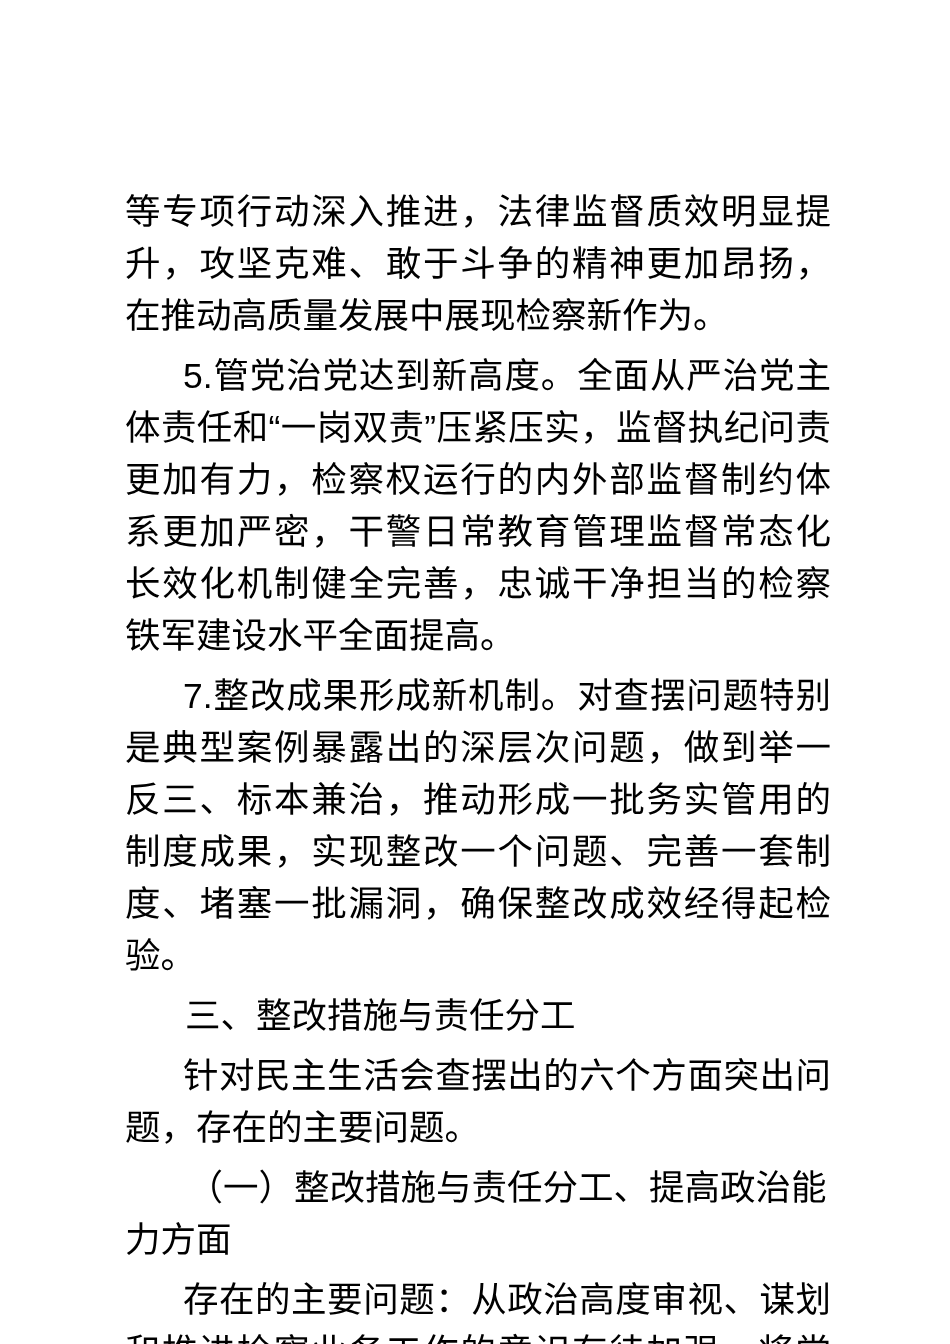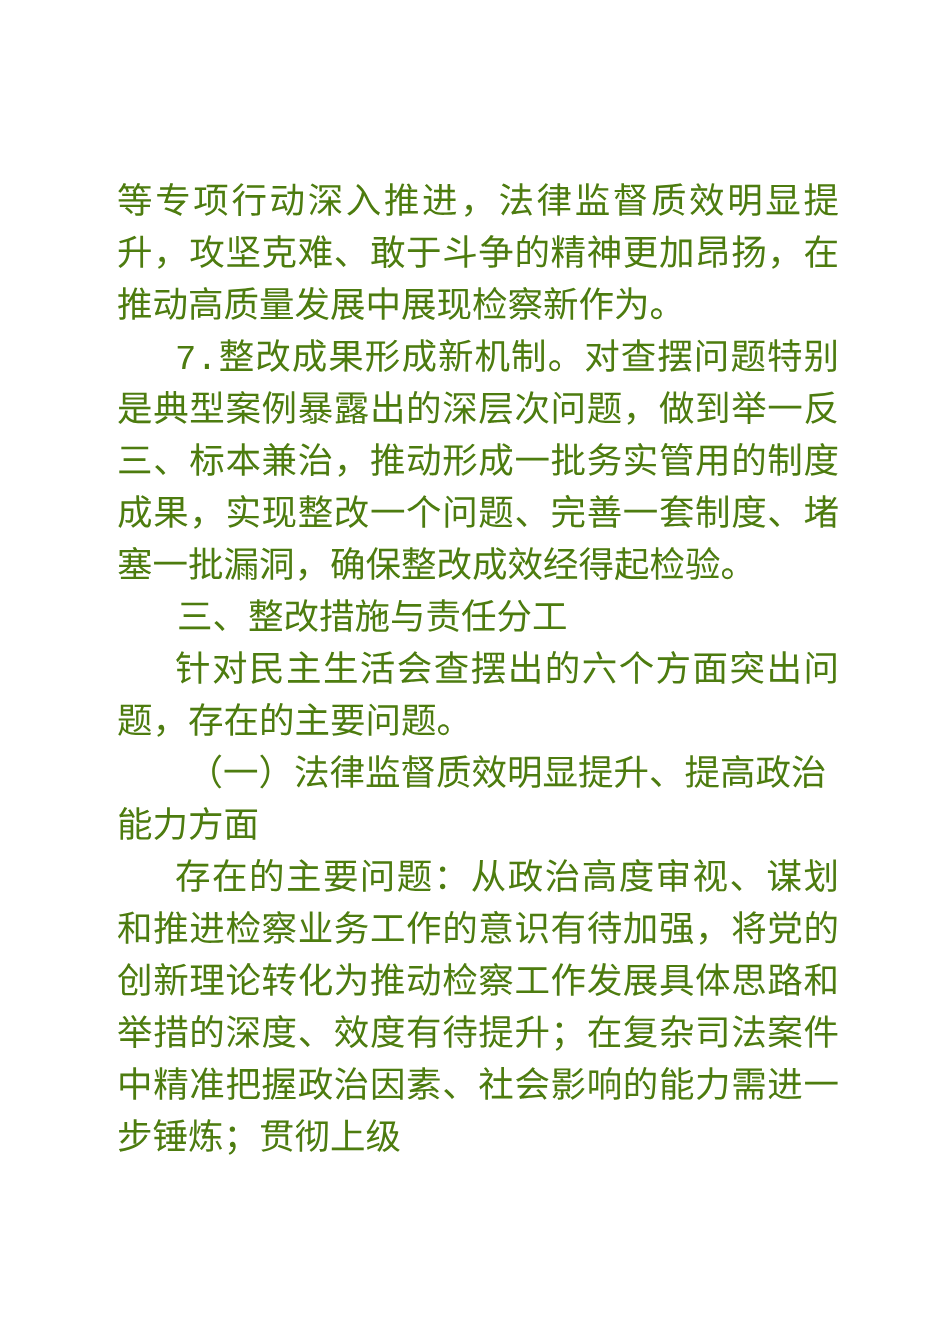--- a/index.html
+++ b/index.html
@@ -20,26 +20,26 @@
   }
 
   .text-column {
     position: absolute;
     left: 117px;
     top: 178px;
     width: 722px;
   }
 
   .para {
-    margin: 0;
+    margin: 8px;
     padding: 0;
-    font-family: Liberation Mono, monospace;
+    font-family: Liberation Sans, sans-serif;
     font-size: 35.5px;
     line-height: 52px;
-    color: #4d7c0f;
+    color: #000000;
     text-align: justify;
     text-justify: inter-character;
     text-align-last: left;
     letter-spacing: 0;
     word-break: break-all;
     font-weight: 400;
     -webkit-font-smoothing: antialiased;
   }
 
   
@@ -65,25 +65,26 @@
   }
 </style>
 </head>
 <body>
 
 <div class="page">
   <div class="text-column">
 
     <p class="para para--continued">等专项行动深入推进，法律监督质效明显提升，攻坚克难、敢于斗争的精神更加昂扬，在推动高质量发展中展现检察新作为。</p>
 
+    <p class="para para--indent">5.管党治党达到新高度。全面从严治党主体责任和“一岗双责”压紧压实，监督执纪问责更加有力，检察权运行的内外部监督制约体系更加严密，干警日常教育管理监督常态化长效化机制健全完善，忠诚干净担当的检察铁军建设水平全面提高。</p>
 
     <p class="para para--indent">7.整改成果形成新机制。对查摆问题特别是典型案例暴露出的深层次问题，做到举一反三、标本兼治，推动形成一批务实管用的制度成果，实现整改一个问题、完善一套制度、堵塞一批漏洞，确保整改成效经得起检验。</p>
 
     <p class="para heading">三、整改措施与责任分工</p>
 
     <p class="para para--indent">针对民主生活会查摆出的六个方面突出问题，存在的主要问题。</p>
 
-    <p class="para heading heading--sub">（一）法律监督质效明显提升、提高政治能力方面</p>
+    <p class="para heading heading--sub">（一）整改措施与责任分工、提高政治能力方面</p>
 
     <p class="para para--indent">存在的主要问题：从政治高度审视、谋划和推进检察业务工作的意识有待加强，将党的创新理论转化为推动检察工作发展具体思路和举措的深度、效度有待提升；在复杂司法案件中精准把握政治因素、社会影响的能力需进一步锤炼；贯彻上级</p>
 
   </div>
 </div>
 
 </body></html>

